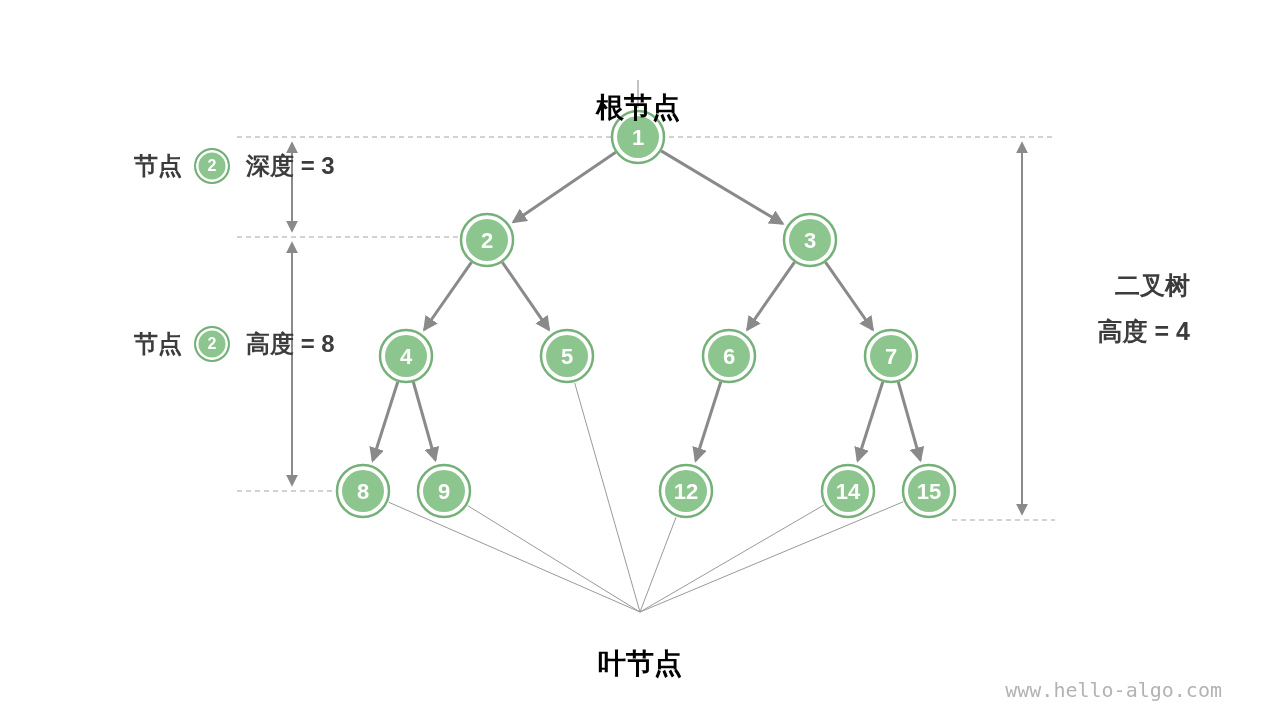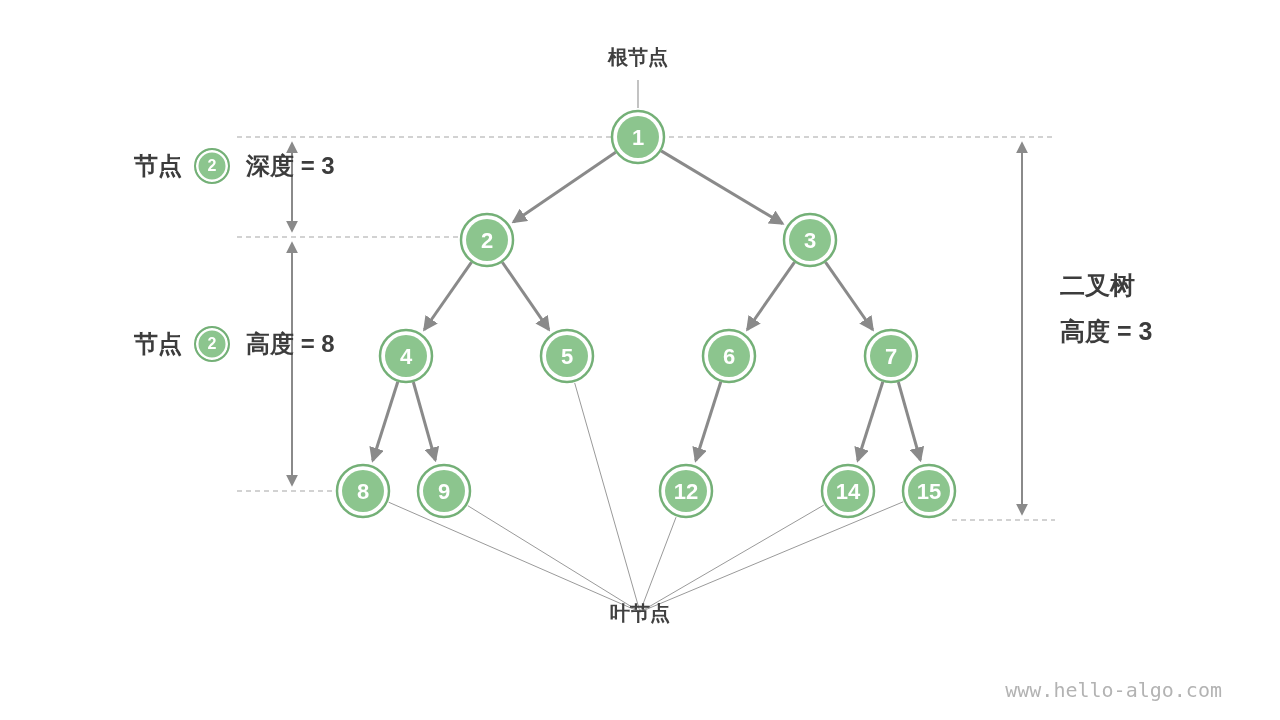--- a/index.html
+++ b/index.html
@@ -5,34 +5,35 @@
   html,body{margin:0;padding:0;}
   body{
     width:1280px;height:720px;position:relative;overflow:hidden;
     background:#ffffff;
     font-family:"Liberation Sans","DejaVu Sans",sans-serif;
     color:#3c3c3c;
   }
   .stage{position:absolute;inset:0;}
   svg{position:absolute;left:0;top:0;}
   .label{
-    position:absolute;font-weight:700;font-size:20px;color:#404040;
+    position:absolute;font-weight:700;font-size:28px;color:#000000;
     white-space:nowrap;
+    margin-top:45px;
   }
   .centerx{transform:translateX(-50%);}
   .anno{position:absolute;display:flex;flex-direction:row;gap:16px;}
   .anno-row{display:flex;align-items:center;gap:12px;font-weight:700;font-size:24px;color:#3c3c3c;}
   .badge{
     display:inline-flex;align-items:center;justify-content:center;
     width:32px;height:32px;border-radius:50%;
     background:#8cc58e;border:2px solid #74b077;
     box-shadow:inset 0 0 0 2.5px #ffffff;
     color:#ffffff;font-size:16px;font-weight:700;
   }
-  .anno-right{position:absolute;text-align:left;font-weight:700;font-size:25px;line-height:46px;color:#3c3c3c;}
+  .anno-right{position:absolute;text-align:right;font-weight:700;font-size:25px;line-height:46px;color:#3c3c3c;}
   .watermark{
     position:absolute;right:58px;bottom:18px;
     font-family:"DejaVu Sans Mono","Liberation Mono",monospace;
     font-size:20px;color:#b3b3b3;font-weight:400;
   }
 </style>
 </head>
 <body>
 
 <div class="stage">
@@ -152,18 +153,18 @@
       <span>节点</span>
       <span class="badge">2</span>
     </div>
     <div class="anno-row">
       <span>高度 = 8</span>
     </div>
   </div>
 
   <div class="anno-right" style="left:1060px;top:262px;width:130px;">
     <div>二叉树</div>
-    <div>高度 = 3</div>
+    <div>高度 = 4</div>
   </div>
 
   <div class="watermark">www.hello-algo.com</div>
 
 </div>
 
 </body></html>

